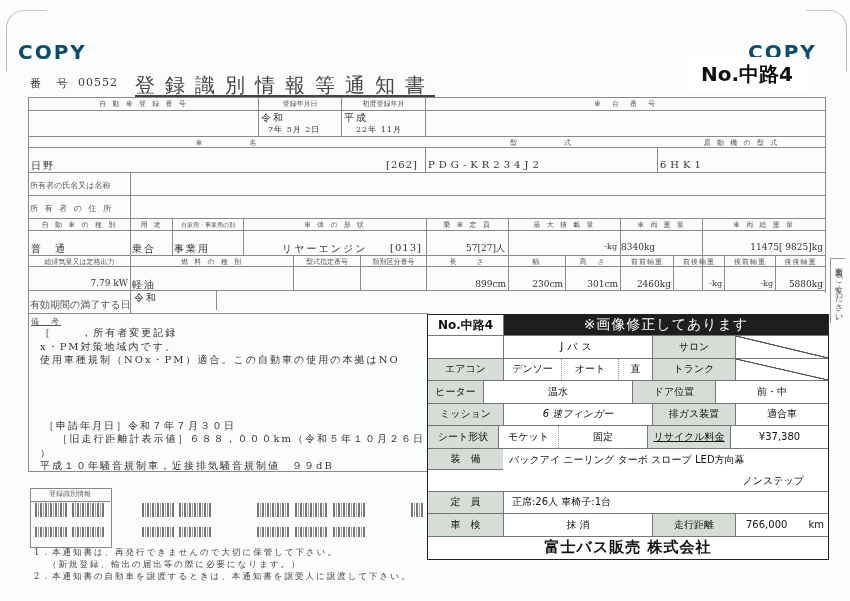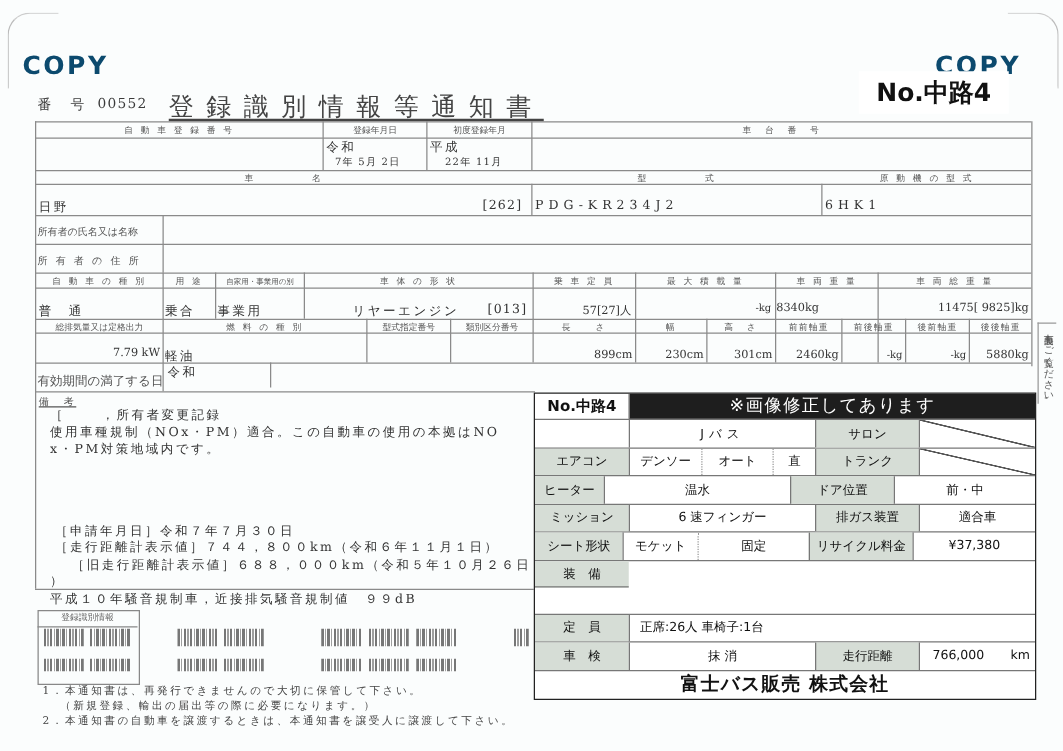--- a/index.html
+++ b/index.html
@@ -139,25 +139,24 @@
 
 <div class="abs lbl" style="left:30px;top:298px;text-align:center;letter-spacing:0;font-size:10px;">有効期間の満了する日</div>
 <div class="abs val scan" style="left:134px;top:291px;">令和</div>
 
 <div class="abs" style="left:830px;top:258px;width:14px;height:64px;border-left:1px solid #999;border-top:1px solid #999;"></div>
 <div class="abs scan" style="left:832px;top:262px;font-size:8px;writing-mode:vertical-rl;color:#555;">裏面もご覧ください。</div>
 
 <div class="abs scan" style="left:31px;top:316px;font-size:8px;text-decoration:underline;color:#555;letter-spacing:2px;">備　考</div>
 <div class="abs scan remark" style="left:40px;top:326px;width:385px;">
   <div>［　　 ，所有者変更記録</div>
+  <div>x・PM対策地域内です。</div>
   <div>使用車種規制（NOx・PM）適合。この自動車の使用の本拠はNO</div>
-  <div>x・PM対策地域内です。</div>
   <div style="height:52px;"></div>
   <div style="padding-left:4px;">［申請年月日］令和７年７月３０日</div>
-  <div style="padding-left:4px;">［走行距離計表示値］７４４，８００km（令和６年１１月１日）</div>
   <div style="padding-left:4px;text-align:right;">［旧走行距離計表示値］６８８，０００km（令和５年１０月２６日</div>
   <div>）</div>
   <div>平成１０年騒音規制車，近接排気騒音規制値　９９dB</div>
 </div>
 
 <div class="abs" style="left:30px;top:488px;width:80px;height:58px;border:1px solid #888;"></div>
 <div class="abs scan" style="left:30px;top:489px;width:80px;text-align:center;font-size:7px;color:#666;border-bottom:1px solid #888;padding-bottom:2px;">登録識別情報</div>
 <div class="qr" style="left:35px;top:503px;width:32px;"></div>
 <div class="qr" style="left:72px;top:503px;width:32px;"></div>
 <div class="qr" style="left:35px;top:527px;width:32px;height:10px;"></div>
@@ -198,33 +197,37 @@
     <div class="cell" style="flex:1;background:linear-gradient(to top right,transparent 48%,#555 49%,#555 51%,transparent 52%);"></div>
   </div>
   <div class="crow">
     <div class="cell hd" style="width:55px;font-family:Liberation Serif, serif;">ヒーター</div>
     <div class="cell" style="width:149px;">温水</div>
     <div class="cell hd" style="width:83px;">ドア位置</div>
     <div class="cell" style="flex:1;">前・中</div>
   </div>
   <div class="crow">
     <div class="cell hd" style="width:75px;">ミッション</div>
-    <div class="cell" style="width:149px;">6 速フィンガー</div>
+    <div class="cell" style="width:149px;font-style:italic;">6 速フィンガー</div>
     <div class="cell hd" style="width:83px;">排ガス装置</div>
     <div class="cell" style="flex:1;">適合車</div>
   </div>
   <div class="crow">
     <div class="cell hd" style="width:70px;">シート形状</div>
     <div class="cell" style="width:60px;">モケット</div>
     <div class="cell" style="width:89px;border-left:1px dotted #999;">固定</div>
-    <div class="cell hd" style="width:83px;">リサイクル料金</div>
+    <div class="cell hd" style="width:83px;text-decoration:underline;">リサイクル料金</div>
     <div class="cell" style="flex:1;">¥37,380</div>
   </div>
   <div class="crow" style="height:42px;align-items:flex-start;">
     <div class="cell hd" style="width:75px;height:21px;border-bottom:1px solid #777;">装　備</div>
+    <div style="flex:1;font-size:10px;color:#111;padding:4px 6px 0;">
+      <div>バックアイ ニーリング ターボ スロープ LED方向幕</div>
+      <div style="text-align:right;margin-top:7px;padding-right:18px;">ノンステップ</div>
+    </div>
   </div>
   <div class="crow">
     <div class="cell hd" style="width:75px;">定　員</div>
     <div class="cell" style="flex:1;justify-content:flex-start;padding-left:8px;">正席:26人  車椅子:1台</div>
   </div>
   <div class="crow">
     <div class="cell hd" style="width:75px;">車　検</div>
     <div class="cell" style="width:149px;">抹 消</div>
     <div class="cell hd" style="width:83px;">走行距離</div>
     <div class="cell" style="flex:1;justify-content:space-between;padding:0 4px 0 10px;">

